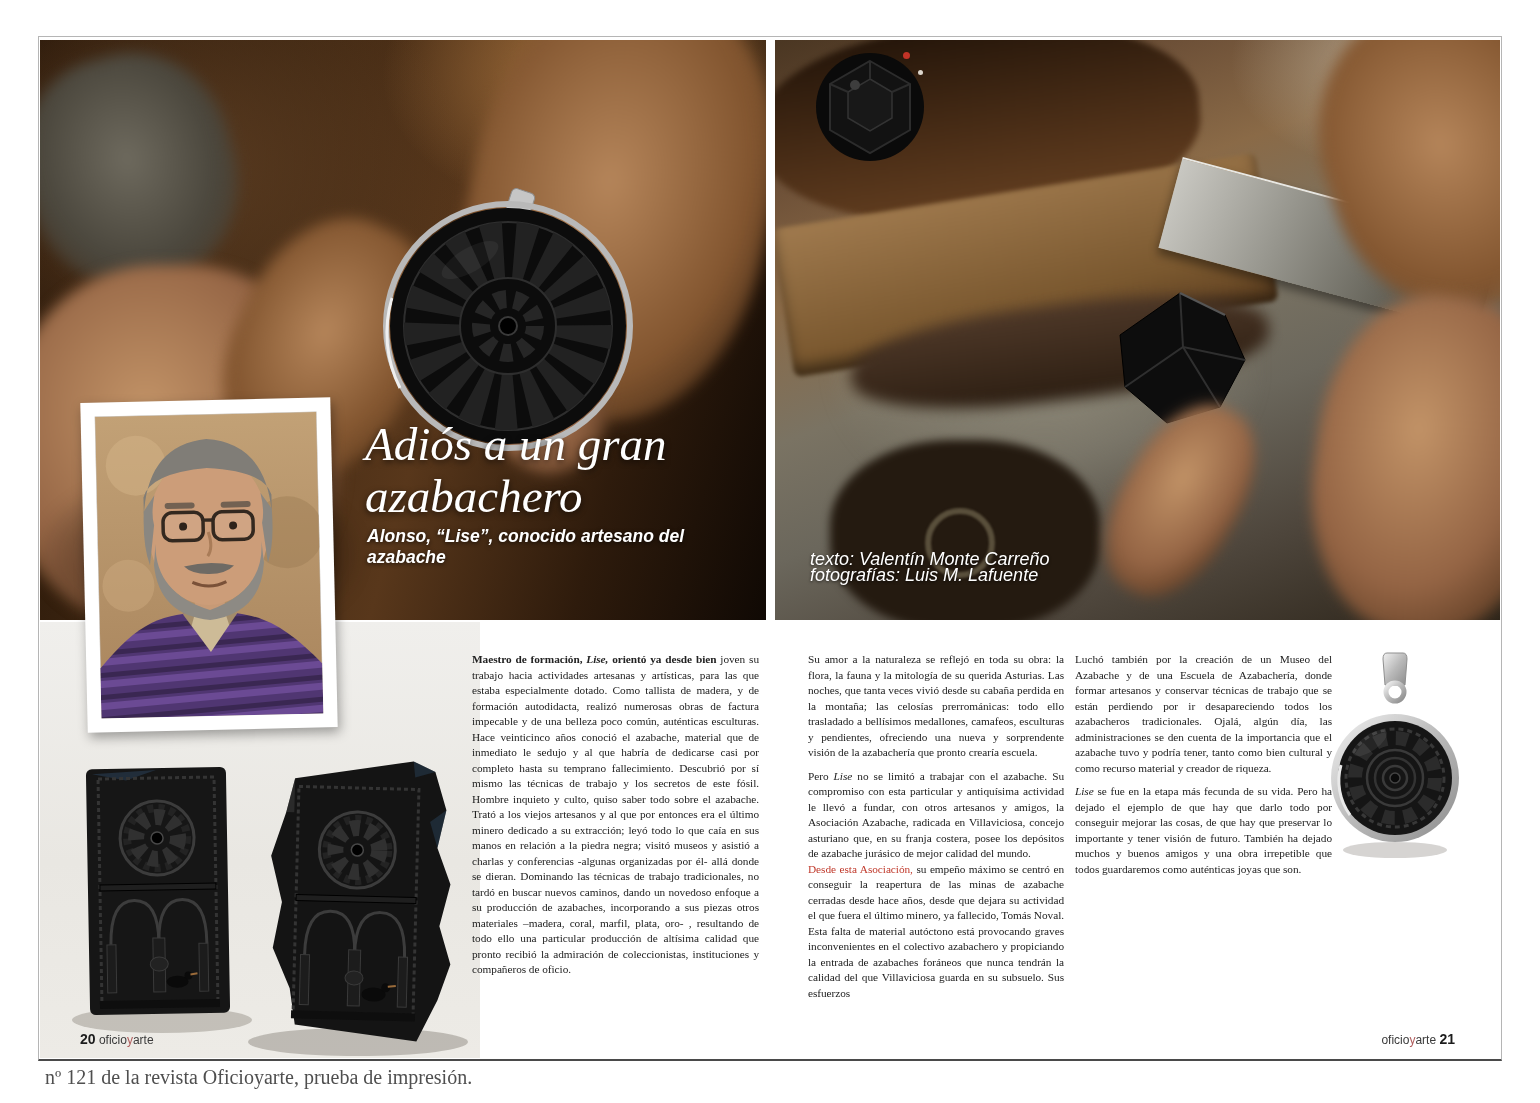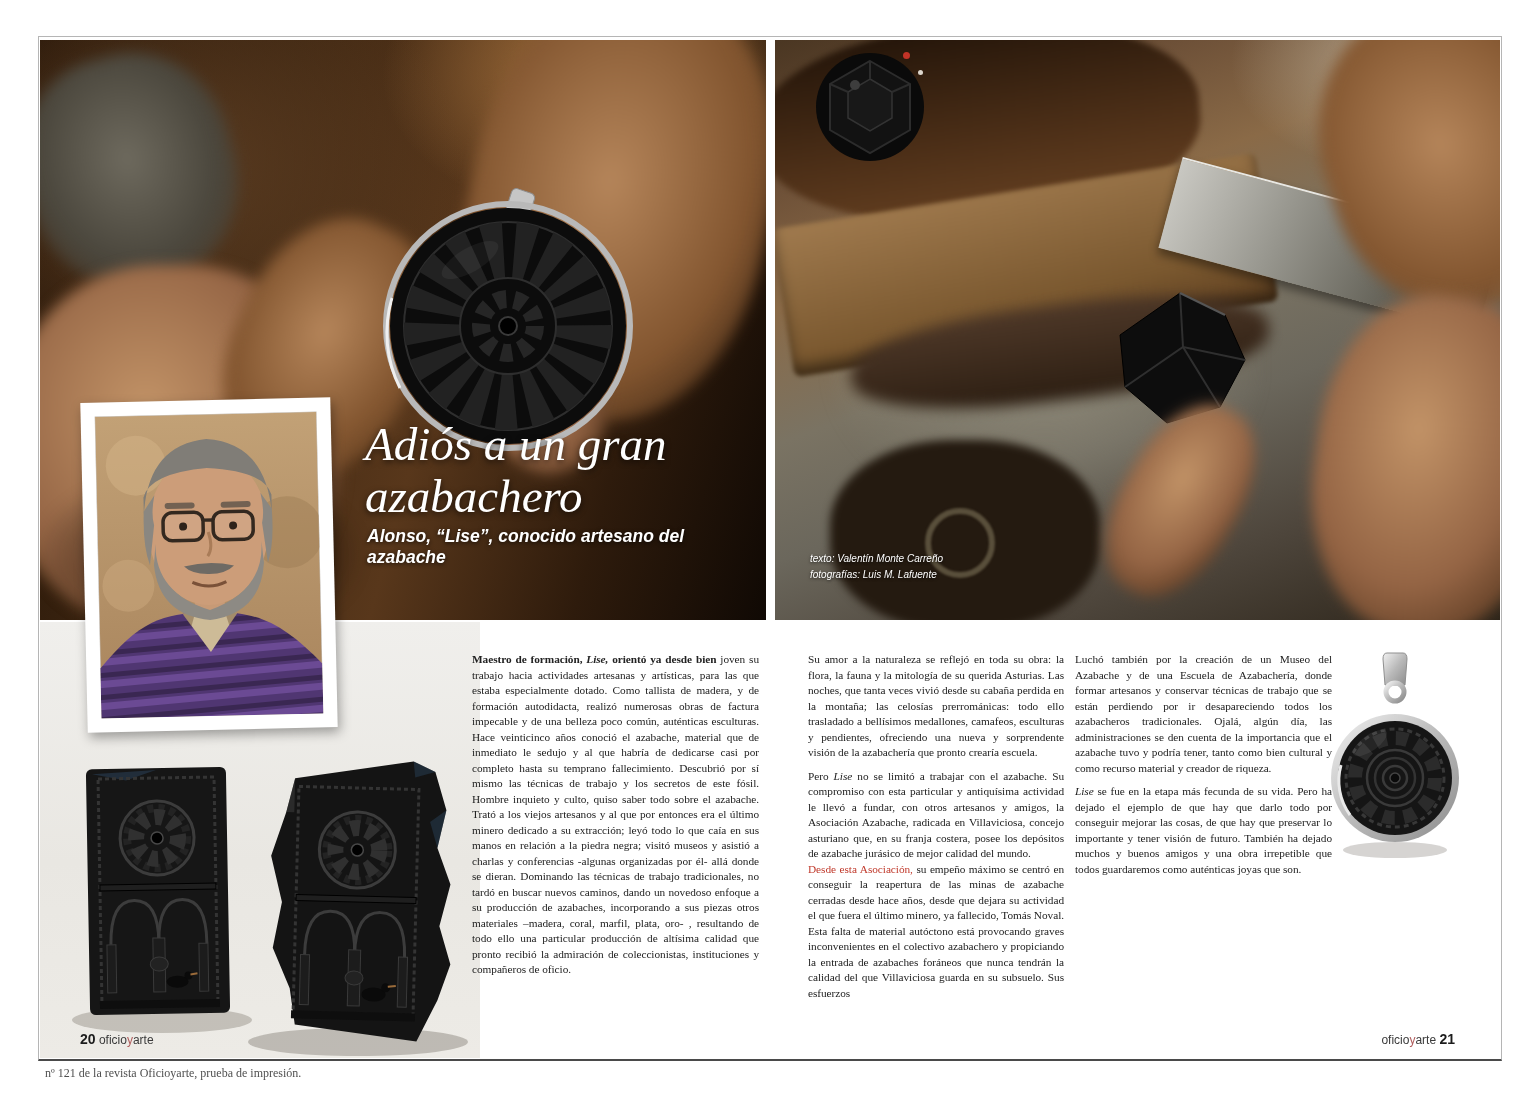--- a/index.html
+++ b/index.html
@@ -24,21 +24,21 @@
   .skin{background:radial-gradient(ellipse at 42% 40%, #c29367, #946444 55%, #5f3d24 82%, rgba(0,0,0,0) 100%);}
   .skin2{background:radial-gradient(ellipse at 45% 45%, #b5855a, #82552f 60%, rgba(0,0,0,0) 100%);}
   
   #title-block{left:325px;top:378px;width:380px;color:#fff;z-index:6;
     font-style:italic;font-size:47px;line-height:52px;
     text-shadow:0 2px 6px rgba(0,0,0,.65);}
   #subtitle-block{left:327px;top:486px;width:360px;color:#fff;z-index:6;
     font-family:"Liberation Sans",sans-serif;font-weight:bold;font-style:italic;
     font-size:17.5px;line-height:21px;text-shadow:0 1px 4px rgba(0,0,0,.7);}
   #credits{left:35px;top:511px;color:#fff;z-index:6;font-family:"Liberation Sans",sans-serif;
-    font-style:italic;font-size:10px;line-height:16px;text-shadow:0 1px 3px rgba(0,0,0,.7);}
+    font-style:italic;font-size:18px;line-height:16px;text-shadow:0 1px 3px rgba(0,0,0,.7);}
   
   #portrait{left:84px;top:400px;width:250px;height:330px;background:#fff;z-index:10;
     box-shadow:2px 5px 12px rgba(0,0,0,.35);transform:rotate(-1.3deg);
     display:flex;align-items:center;justify-content:center;}
   #portrait svg{display:block;}
   
   #photo-celosias{left:40px;top:622px;width:440px;height:436px;
     background:linear-gradient(180deg,#f0efec 0%,#e9e7e2 55%,#edebe6 100%);overflow:hidden;}
   
   #photo-pendant{left:1325px;top:645px;width:150px;height:225px;}
@@ -53,21 +53,21 @@
   .bi{font-weight:bold;font-style:italic;}
   .i{font-style:italic;}
   .red{color:#c0392b;}
   
   .folio{font-family:"Liberation Sans",sans-serif;font-size:12px;color:#3a3a3a;z-index:20;}
   #folio-left{left:80px;top:1031px;}
   #folio-right{left:1255px;top:1031px;width:200px;text-align:right;}
   .folio .num{font-size:14px;font-weight:bold;color:#1c1c1c;}
   .brand-y{color:#b05c5c;}
   
-  #proof-note{left:45px;top:1066px;font-size:12px;color:#4f4f4f;font-family:"Liberation Serif",serif;}
+  #proof-note{left:45px;top:1066px;font-size:20px;color:#4f4f4f;font-family:"Liberation Serif",serif;}
 </style>
 </head>
 <body>
 
 <div id="page">
 
   <div id="photo-left" class="abs photo">
     <div class="blob" style="left:-15px;top:15px;width:210px;height:230px;transform:rotate(-15deg);background:radial-gradient(ellipse at 50% 45%,#6e6a5e,#4a463c 60%,rgba(0,0,0,0) 100%);"></div>
     <div class="blob skin" style="left:-35px;top:225px;width:335px;height:365px;"></div>
     <div class="blob skin2" style="left:195px;top:175px;width:185px;height:265px;transform:rotate(25deg);"></div>

